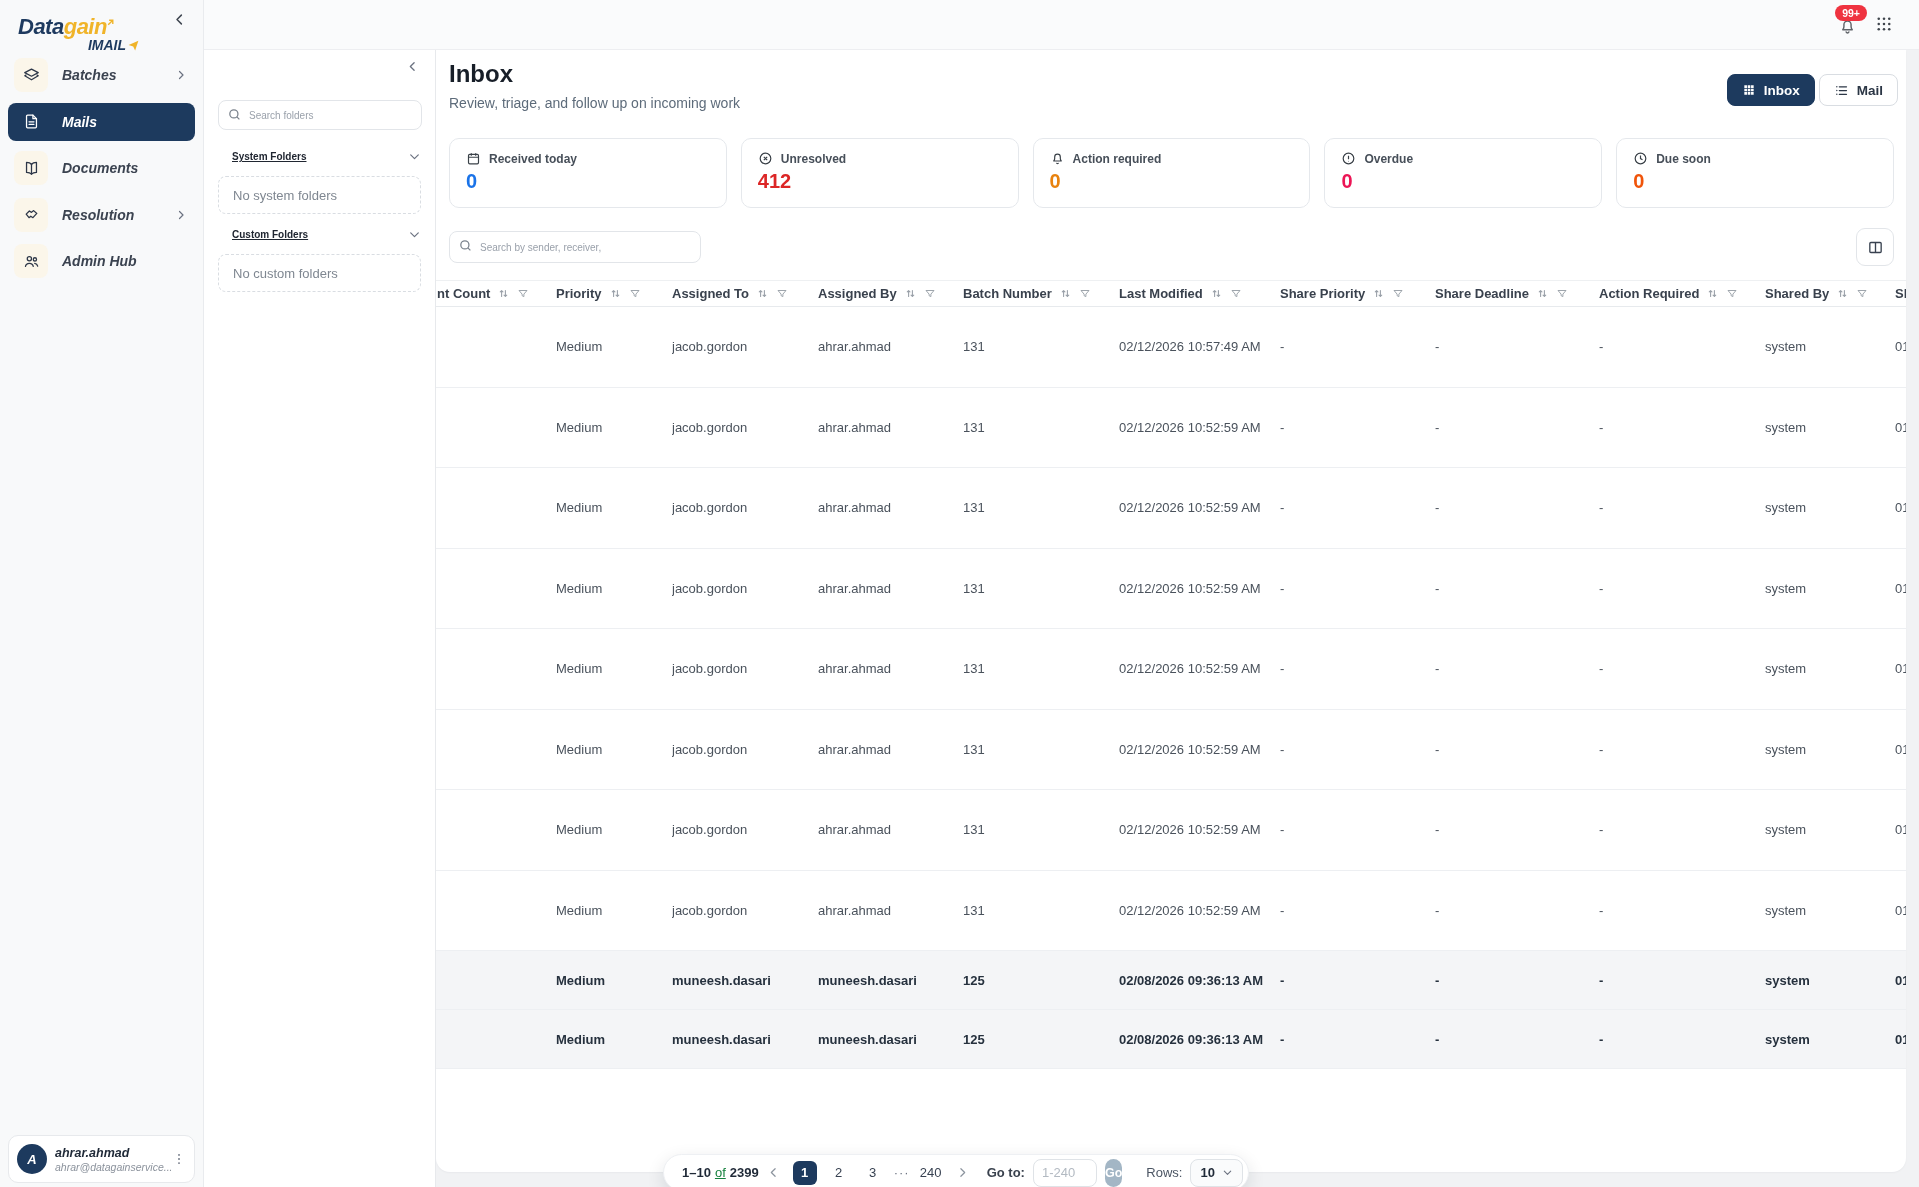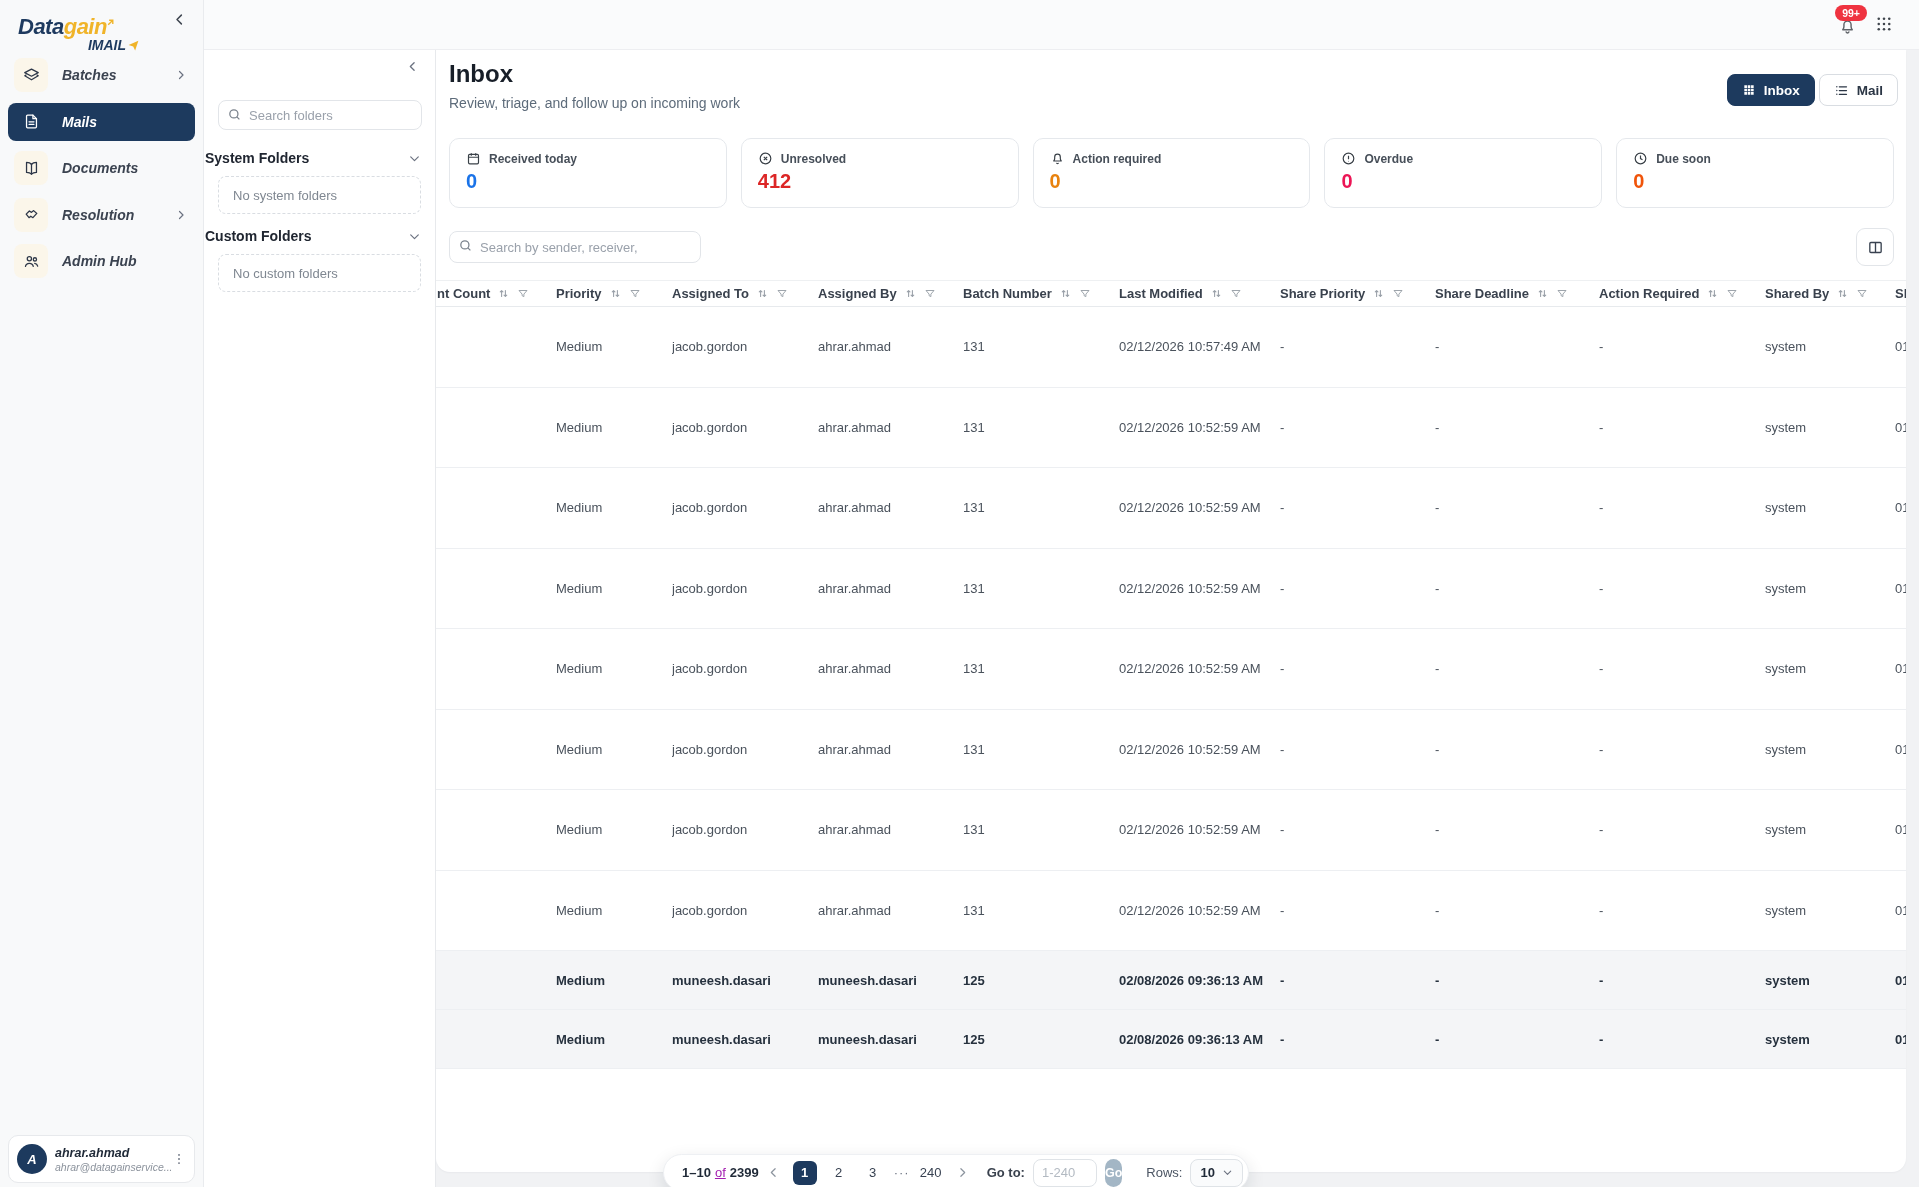--- a/index.html
+++ b/index.html
@@ -45,26 +45,26 @@
     font-size:10.5px; font-weight:700; padding:2px 7px; border-radius:9px;margin-left:28px; }
   .apps-btn { position:absolute; right:26px; top:15px; color:#3f454d; cursor:pointer; }
 
   
   .folders { position:absolute; left:204px; top:50px; width:232px; bottom:0;
     background:#fff; border-right:1px solid #e7e9ec; z-index:1; }
   .folders-collapse { position:absolute; top:10px; right:16px; color:#6b7280; cursor:pointer; }
   .fsearch { position:absolute; top:50px; left:14px; width:204px; height:30px; }
   .fsearch .s-icon, .msearch .s-icon { position:absolute; left:9px; top:7px; color:#7a828c; }
   .fsearch input, .msearch input { width:100%; height:100%; border:1px solid #e2e5e9;
-    border-radius:8px; padding:0 8px 0 30px; font-size:13px; color:#222; outline:none;
+    border-radius:8px; padding:0 8px 0 30px; font-size:10px; color:#222; outline:none;
     font-family:inherit; background:#fff; }
   .fsearch input::placeholder, .msearch input::placeholder { color:#9aa1ab; }
-  .fsection-title { position:absolute; left:1px; right:14px; display:flex;
-    align-items:center; justify-content:space-between; font-size:14px; font-weight:700;
-    color:#202631; cursor:pointer; }
+  .fsection-title { position:absolute; left:28px; right:14px; display:flex;
+    align-items:center; justify-content:space-between; font-size:10px; font-weight:700;
+    color:#202631; cursor:pointer;text-decoration:underline; }
   .fsection-title .chev { color:#6b7280; display:flex; }
   .fempty { position:absolute; left:14px; right:14px; height:38px;
     border:1.5px dashed #d9dde2; border-radius:8px; display:flex; align-items:center;
     padding-left:14px; font-size:13px; color:#7f8791; }
 
   
   .main { position:absolute; left:436px; top:50px; right:0; bottom:0; background:#f1f2f4; }
   .panel { position:absolute; left:0; top:0; right:13px; bottom:15px; background:#fff;
     border-radius:0 0 14px 14px; overflow:hidden; box-shadow:0 1px 2px rgba(16,24,40,.04); }
   .page-title { position:absolute; left:13px; top:10px; font-size:24px; font-weight:800; color:#171e28; }
@@ -100,21 +100,21 @@
     white-space:nowrap; overflow:hidden; }
   .tr.unread { background:#f4f5f7; }
   .tr.unread .td { font-weight:700; color:#26313e; }
 
   
   .pager { position:absolute; left:227px; top:1104px; width:586px; height:37px;
     background:#fff; border:1px solid #eef0f3; border-radius:19px;
     box-shadow:0 6px 18px rgba(20,30,45,.12); display:flex; align-items:center;
     padding:0 18px; font-size:13px; color:#39414d; z-index:5; }
   .pg-range { white-space:nowrap; }
-  .pg-b { font-weight:700; color:#1f2937; } .pg-of { color:#a21caf; padding:0 4px;text-decoration:underline; }
+  .pg-b { font-weight:700; color:#1f2937; } .pg-of { color:#15803d; padding:0 4px;text-decoration:underline; }
   .pg-chev { color:#8c949e; display:flex; margin:0 8px; cursor:pointer; }
   .pg-page { min-width:24px; height:24px; display:flex; align-items:center; justify-content:center;
     border-radius:6px; margin:0 5px; cursor:pointer; color:#374151; }
   .pg-page.active { background:#1d3a5e; color:#fff; font-weight:700; }
   .pg-ellipsis { color:#6b7280; margin:0 4px; letter-spacing:1px; }
   .pg-goto-label { font-weight:600; margin:0 8px 0 10px; white-space:nowrap; }
   .pg-goto { width:64px; height:28px; border:1px solid #dfe3e7; border-radius:8px;
     padding:0 8px; font-size:13px; outline:none; font-family:inherit; }
   .pg-goto::placeholder { color:#b3bac2; }
   .pg-go { width:36px; height:28px; border:none; border-radius:14px; background:#a3b6c5;

